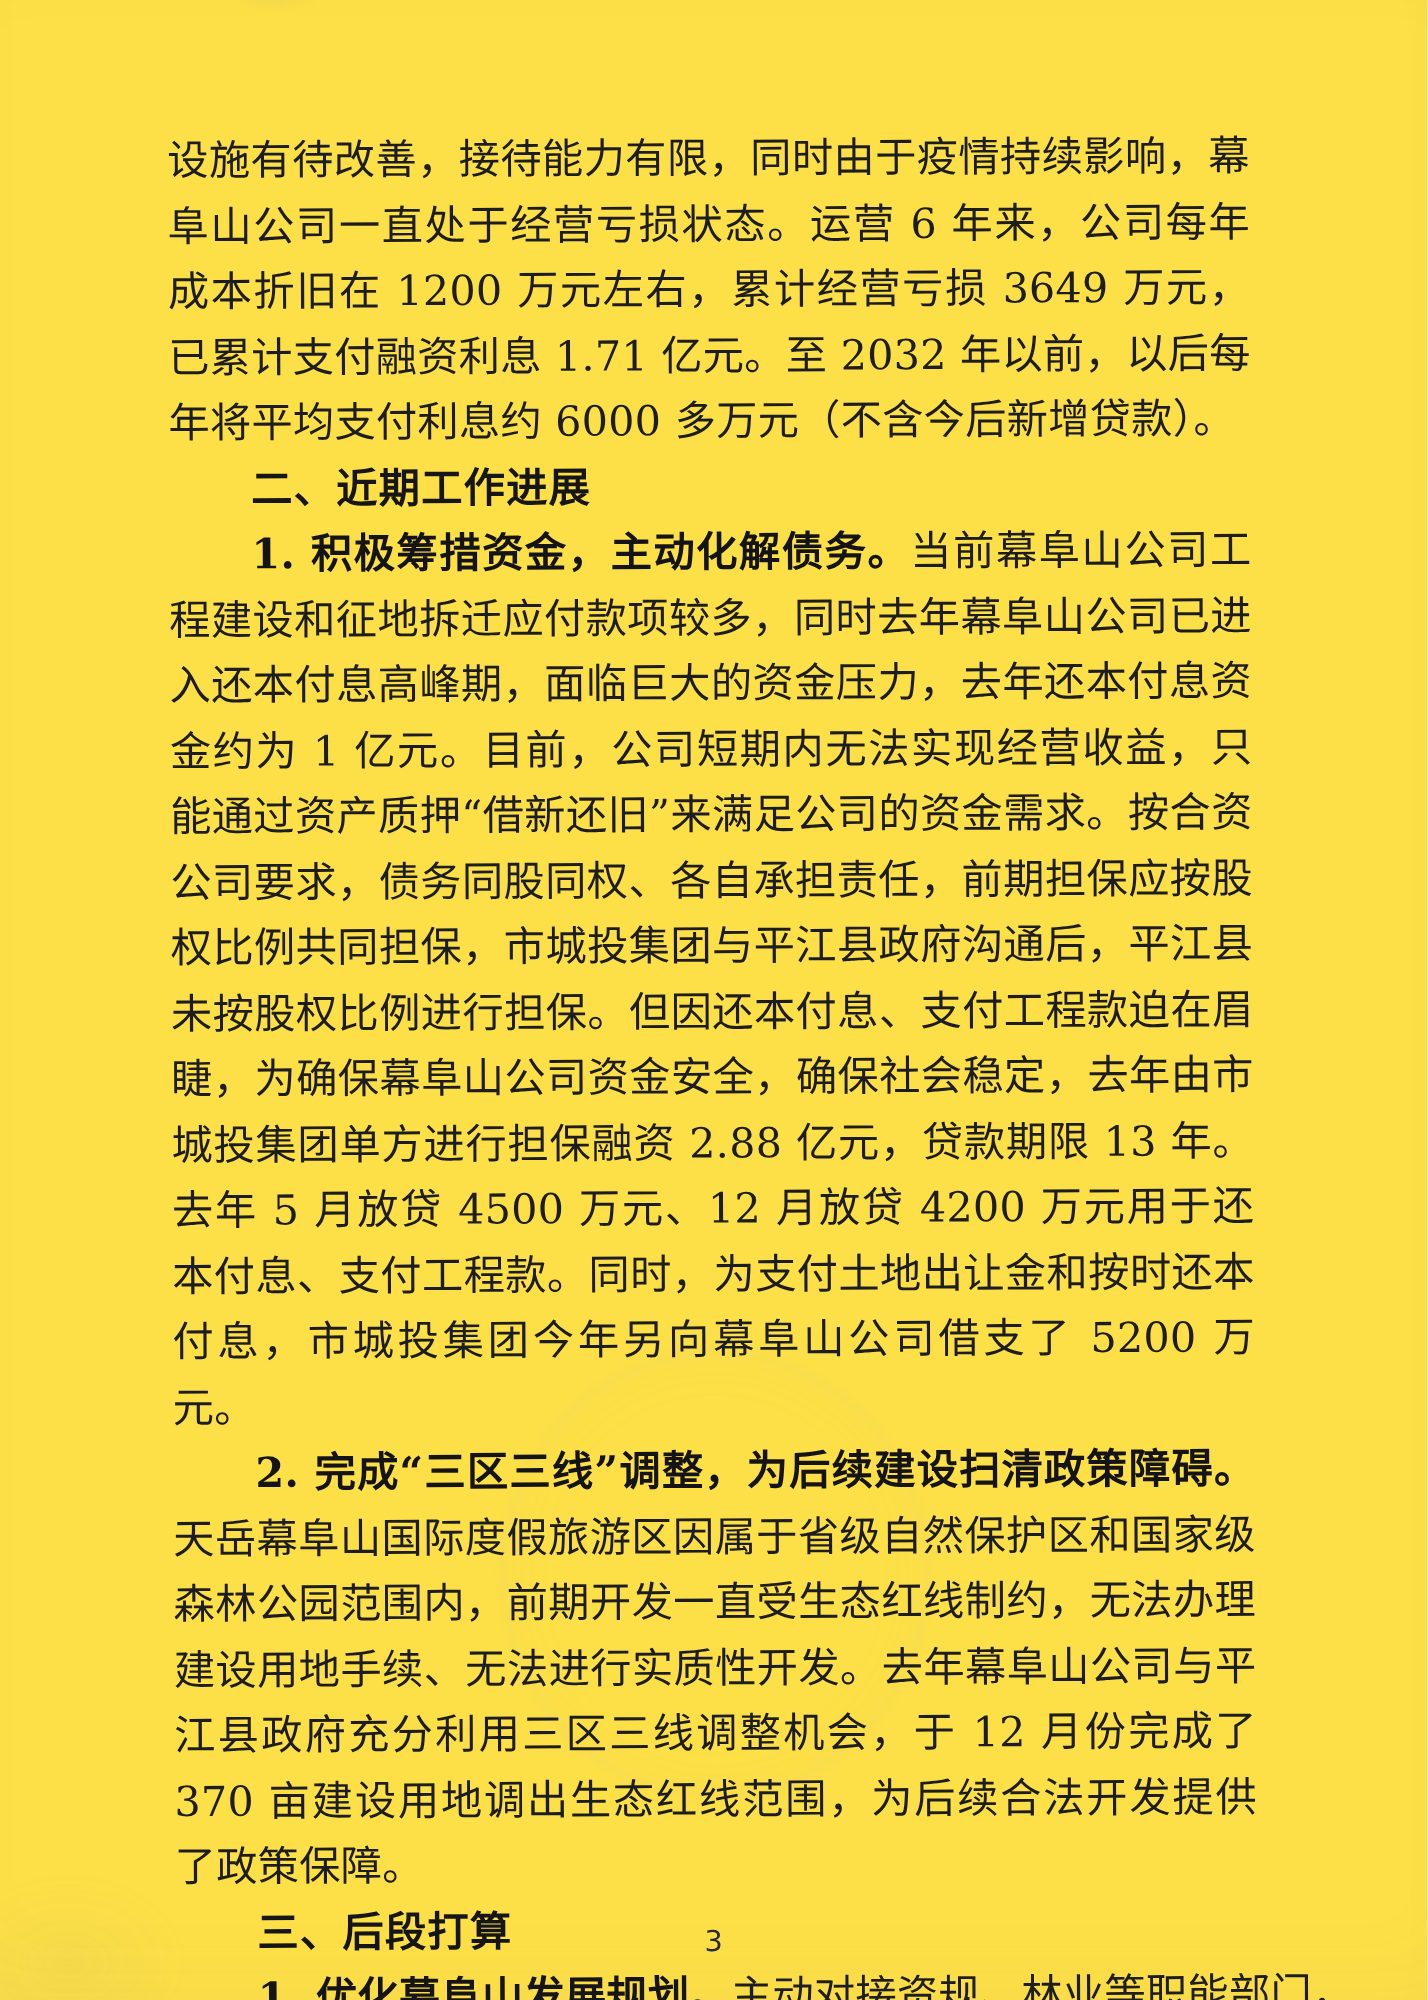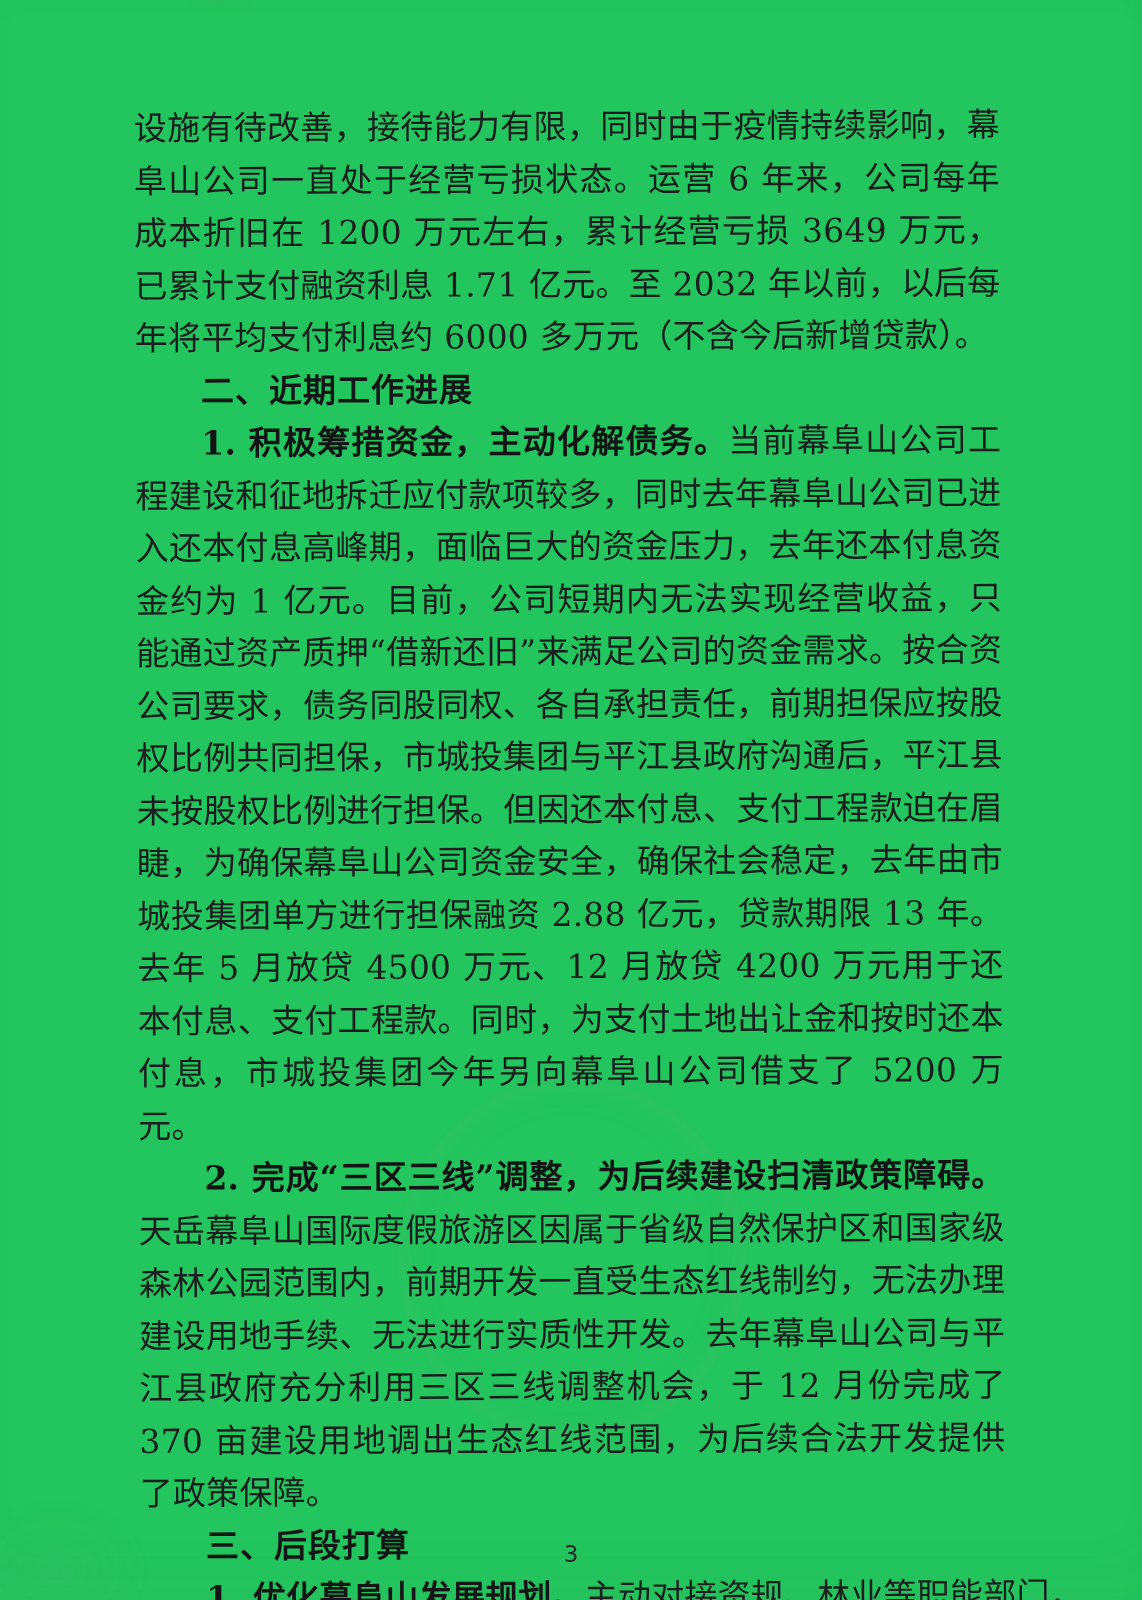--- a/index.html
+++ b/index.html
@@ -10,21 +10,21 @@
     width: 1142px;
     height: 1600px;
     position: relative;
     overflow: hidden;
     background: #ffffff;
     font-family: "DejaVu Serif", "Liberation Serif", serif;
   }
   .sheet {
     position: absolute;
     inset: 0;
-    background: #22c55e;
+    background: #fde047;
     text-decoration: underline;
   }
   .vignette {
     position: absolute;
     inset: 0;
     pointer-events: none;
     box-shadow:
       inset 0 -50px 90px -60px rgba(110,110,110,0.07),
       inset 0 25px 70px -60px rgba(120,120,120,0.05),
       inset -30px 0 70px -60px rgba(120,120,120,0.04);

